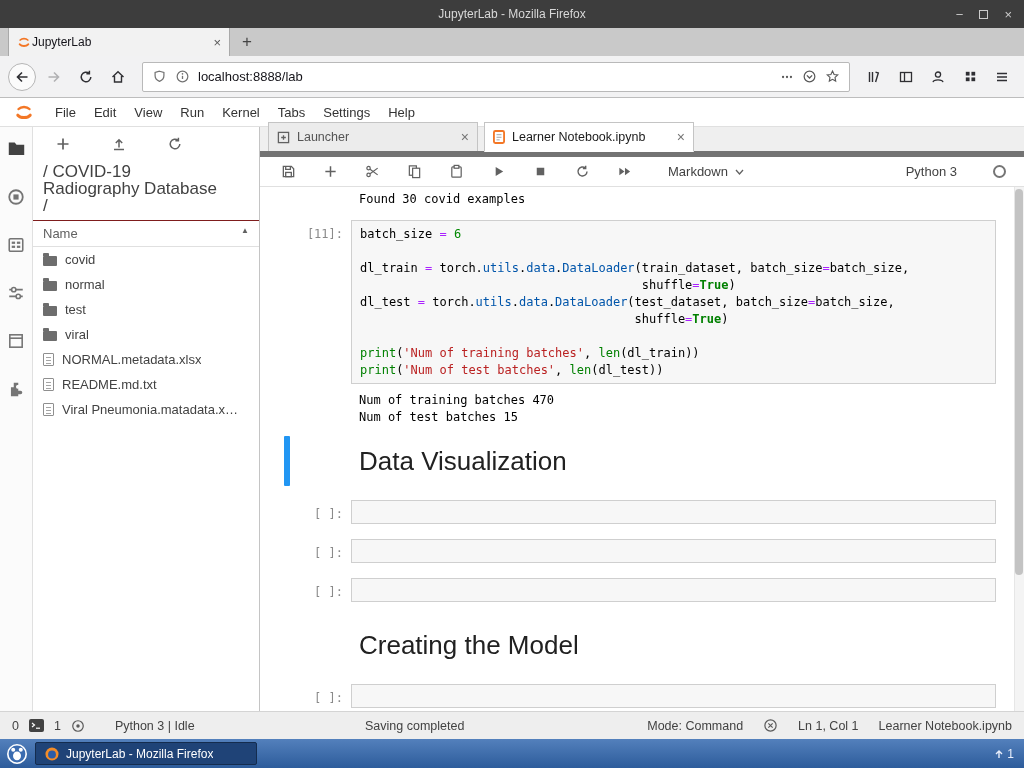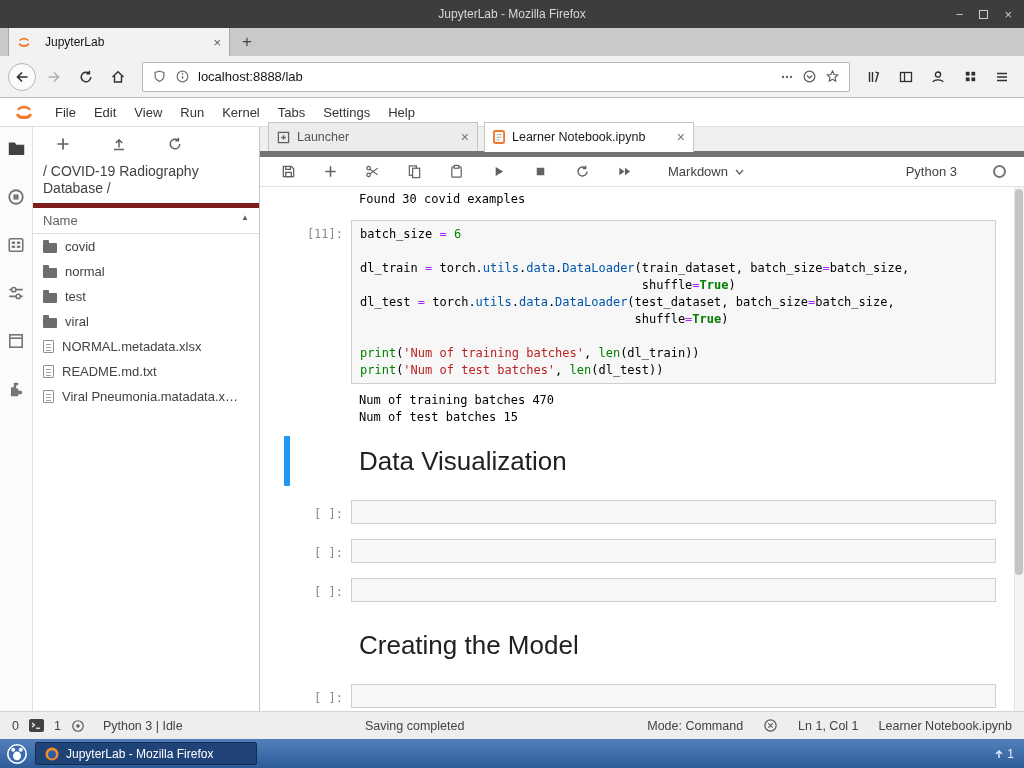--- a/index.html
+++ b/index.html
@@ -12,21 +12,21 @@
     display:flex; align-items:center; }
   .tb-title { position:absolute; left:0; right:0; text-align:center;
     color:#d8d8d8; font-size:12px; }
   .tb-controls { margin-left:auto; display:flex; align-items:center; gap:16px; padding-right:12px; z-index:2;}
   .tb-btn { color:#cccccc; font-size:13px; line-height:1; cursor:default; display:flex; align-items:center;}
   .maxbox { width:9px; height:9px; border:1px solid #cccccc; display:inline-block; }
 
   
   .fx-tabbar { height:28px; background:#c9c9c9; flex:none; display:flex; align-items:flex-end; }
   .fx-tab { width:222px; height:28px; background:#f2f2f2; border-left:1px solid #a9a9a9;
-    border-right:1px solid #a9a9a9; display:flex; align-items:center; gap:14px; padding:0 8px; margin-left:8px;}
+    border-right:1px solid #a9a9a9; display:flex; align-items:center; gap:1px; padding:0 8px; margin-left:8px;}
   .fx-tab-title { flex:1; font-size:12px; color:#15141a; }
   .fx-tab-close { color:#5a5a5a; font-size:13px; }
   .fx-newtab { color:#444; font-size:17px; padding:0 12px 4px; }
 
   
   .fx-navbar { height:42px; background:#f2f2f3; border-bottom:1px solid #bdbdbd; flex:none;
     display:flex; align-items:center; padding:0 8px; gap:4px; }
   .nav-btn { width:28px; height:28px; display:flex; align-items:center; justify-content:center; flex:none; }
   .nav-btn.circled { border:1px solid #b5b5b5; border-radius:50%; background:#fbfbfb; }
   .urlbar { flex:1; height:30px; background:#fff; border:1px solid #b9b9b9; border-radius:2px;
@@ -40,22 +40,22 @@
   .menu-item { font-size:13px; color:#333; padding:0 9px; }
 
   
   .jl-body { flex:1; display:flex; min-height:0; }
   .jl-strip { width:33px; flex:none; background:#fbfbfb; border-right:1px solid #e0e0e0;
     display:flex; flex-direction:column; align-items:center; padding-top:12px; gap:30px; }
 
   .jl-filebrowser { width:227px; flex:none; background:#fff; border-right:1px solid #c4c4c4;
     display:flex; flex-direction:column; }
   .fb-toolbar { height:34px; display:flex; align-items:center; padding-left:22px; gap:40px; flex:none;}
-  .fb-breadcrumb { padding:2px 10px 6px; font-size:14px; line-height:17px; color:#424242; width:200px; }
-  .fb-header { display:flex; padding:5px 10px; border-top:5px solid #7f1d1d;
+  .fb-breadcrumb { padding:2px 10px 6px; font-size:17px; line-height:17px; color:#424242; width:200px; }
+  .fb-header { display:flex; padding:5px 10px; border-top:1px solid #7f1d1d;
     border-bottom:1px solid #e0e0e0; color:#616161; font-size:13px; }
   .fb-caret { margin-left:auto; font-size:8px; color:#616161; }
   .fb-list { flex:1; overflow:hidden; }
   .fb-item { height:25px; display:flex; align-items:center; gap:8px; padding-left:10px;
     font-size:13px; color:#424242; white-space:nowrap; }
   .fb-label { overflow:hidden; text-overflow:ellipsis; max-width:185px; }
   .icon-folder { width:14px; height:10px; background:#6d6d6d; border-radius:1px; position:relative; flex:none; margin-top:2px;}
   .icon-folder::before { content:''; position:absolute; top:-3px; left:0; width:6px; height:3px;
     background:#6d6d6d; border-radius:1px 1px 0 0; }
   .icon-file { width:11px; height:13px; border:1px solid #8f8f8f; border-radius:1px; background:#fff;
@@ -108,21 +108,21 @@
   .nb-scrollbar { position:absolute; top:0; right:0; bottom:0; width:10px; background:#f4f4f4;
     border-left:1px solid #e6e6e6; }
   .nb-thumb { position:absolute; top:2px; right:1px; width:8px; height:386px; background:#c3c3c3; border-radius:4px;}
 
   
   .jl-statusbar { height:28px; flex:none; background:#eeeeee; border-top:1px solid #d4d4d4;
     position:relative; font-size:12.5px; color:#424242; }
   .sb-left { position:absolute; left:12px; top:0; bottom:0; display:flex; align-items:center; gap:10px; }
   .sb-mid { position:absolute; left:365px; top:0; bottom:0; display:flex; align-items:center; }
   .sb-right { position:absolute; right:12px; top:0; bottom:0; display:flex; align-items:center; gap:20px; }
-  .sb-kstatus { margin-left:8px; }
+  .sb-kstatus { margin-left:20px; }
 
   
   .taskbar { height:29px; flex:none; background:linear-gradient(#5380bc,#2d5c9b);
     display:flex; align-items:center; padding:0 6px; gap:7px; }
   .task-btn { height:23px; width:222px; background:#1f4377; border:1px solid #142c4e; border-radius:2px;
     display:flex; align-items:center; gap:7px; padding:0 9px; color:#fff; font-size:12px; }
   .task-btn span { white-space:nowrap; overflow:hidden; text-overflow:ellipsis; }
   .task-right { margin-left:auto; display:flex; align-items:center; gap:3px; color:#e8eefb; font-size:12px; padding-right:4px;}
 
   svg { display:block; }

